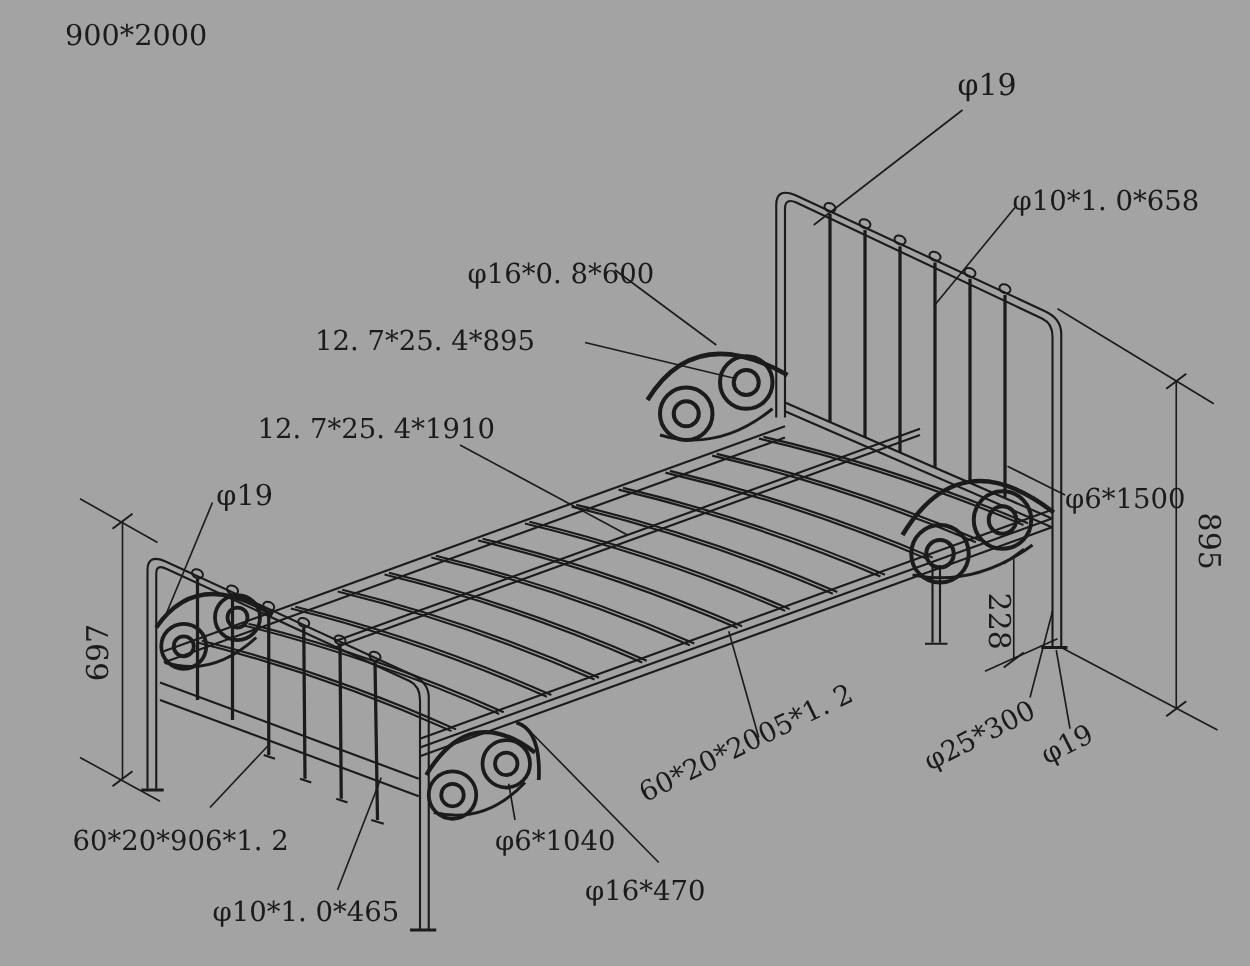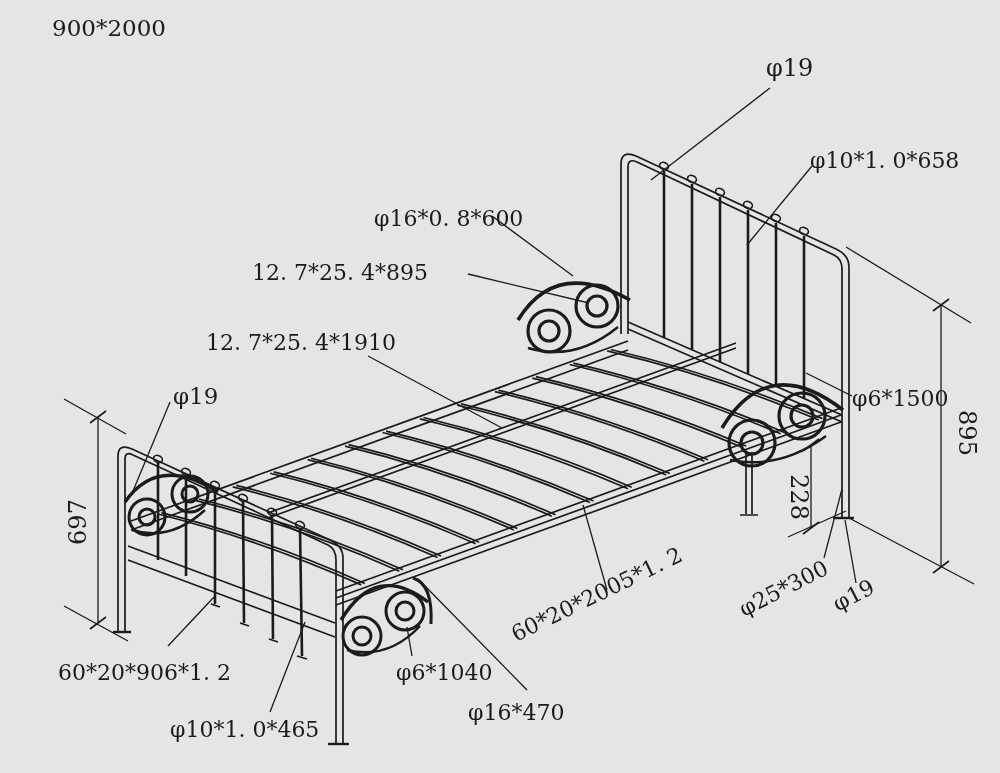--- a/index.html
+++ b/index.html
@@ -1,17 +1,17 @@
 <!DOCTYPE html>
 <html><head>
 <meta charset="utf-8">
 <title>drawing</title>
 <style>
   html,body{margin:0;padding:0;background:#ffffff;}
-  #stage{position:relative;width:1000px;height:773px;background:#e5e5e5;overflow:hidden;}
+  #stage{position:relative;width:1000px;height:773px;background:#a3a3a3;overflow:hidden;}
   svg{display:block;}
   svg text{font-family:"DejaVu Serif", serif; fill:#1b1b1b;}
 </style>
 </head>
 <body>
 
 <div id="stage">
 <svg id="art" width="1000" height="773" viewBox="0 0 1000 773">
 
   <g fill="none" stroke="#1b1b1b" stroke-width="1.7">

